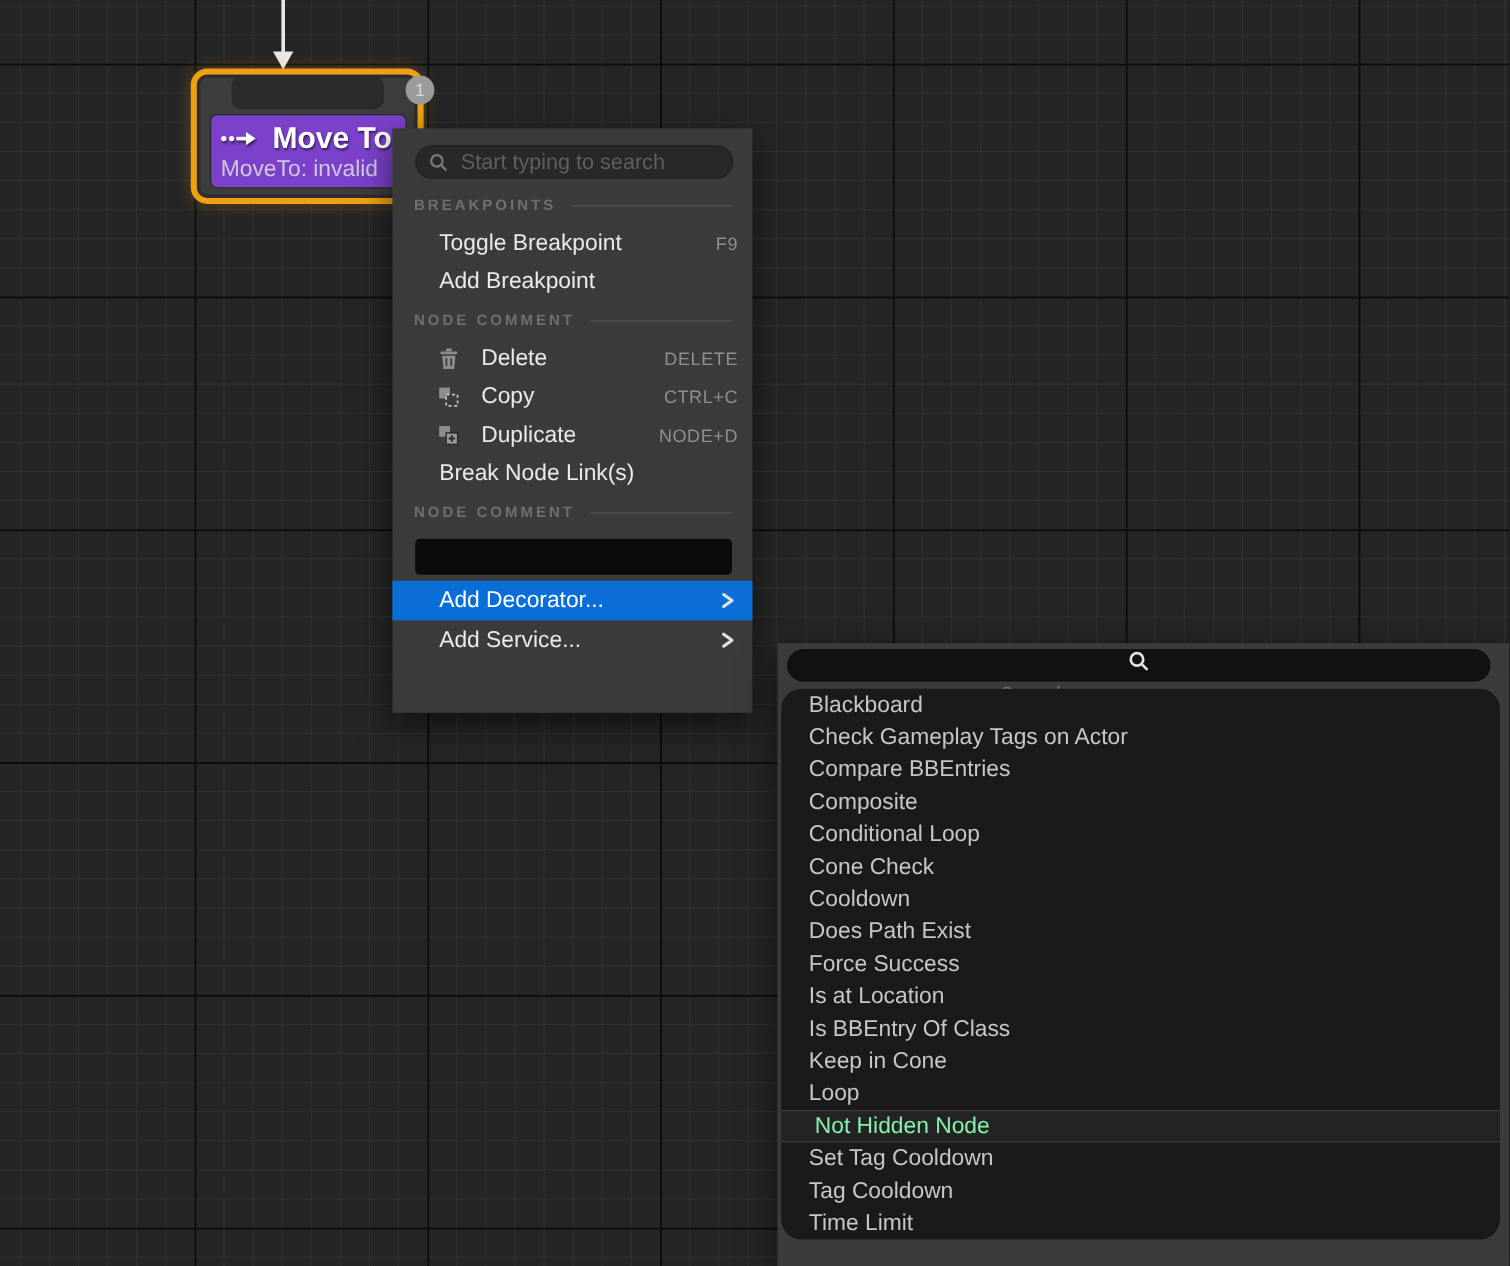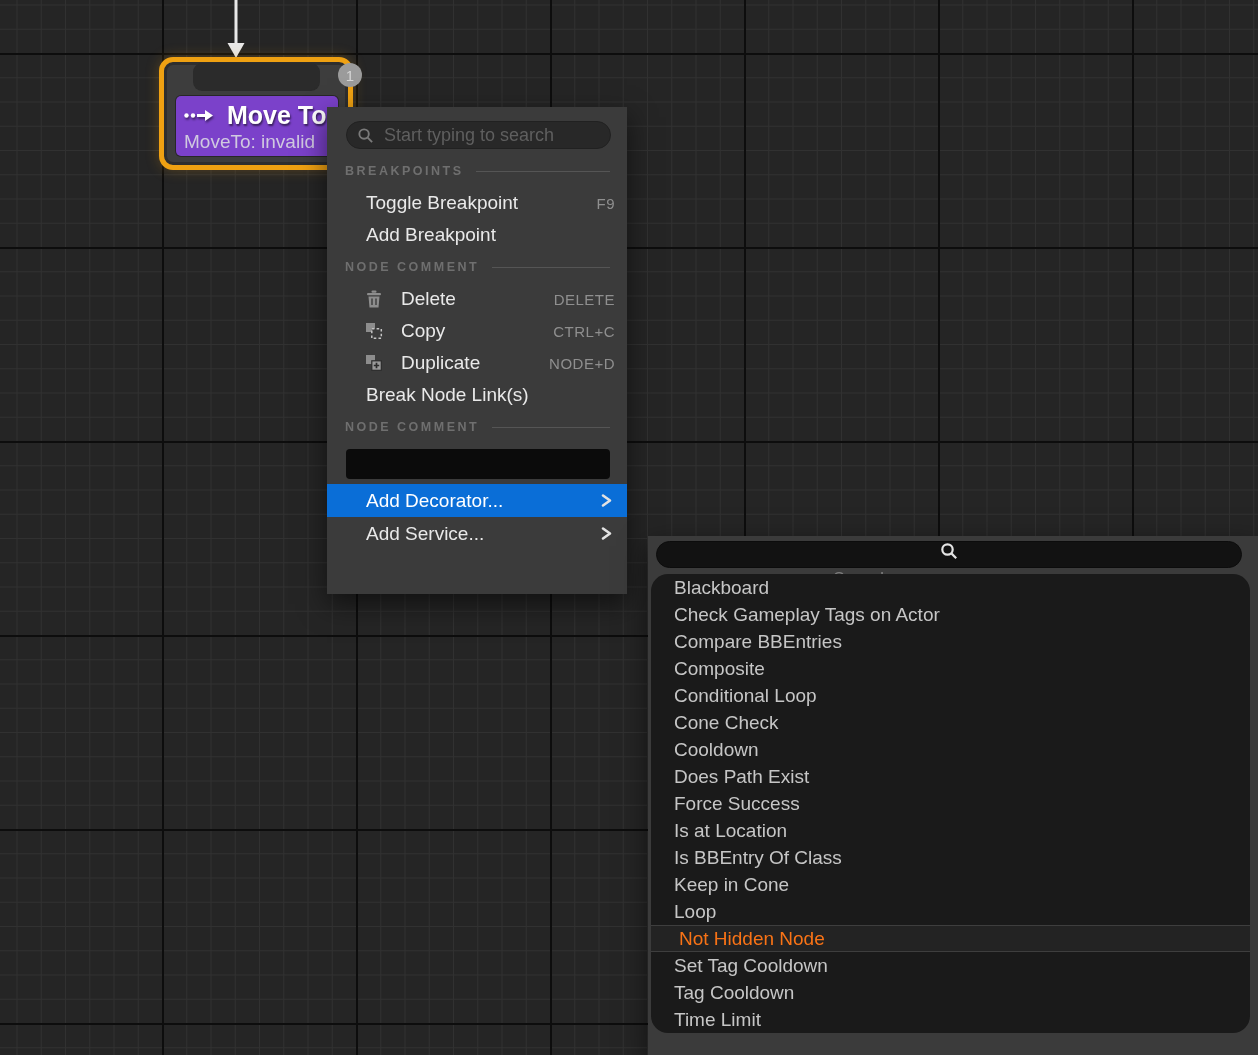--- a/index.html
+++ b/index.html
@@ -81,21 +81,21 @@
   .sub-list{
     position:absolute;left:3px;top:38px;width:599px;height:459px;background:#1a1a1a;
     display:flex;flex-direction:column;border-radius:17px;
   }
   .sub-item{
     height:27px;line-height:27px;padding-left:23px;font-size:19px;color:#c6c6c6;
     box-sizing:border-box;white-space:nowrap;
   }
   .sub-item.highlighted{
     background:#232323;border-top:1px solid #3e3e3e;border-bottom:1px solid #3e3e3e;
-    line-height:25px;color:#f97316;padding-left:28px;
+    line-height:25px;color:#86efac;padding-left:28px;
   }
 </style>
 </head>
 <body>
 
 <div id="canvas">
 
   <svg id="exec-arrow" width="20" height="58">
     <line x1="10" y1="0" x2="10" y2="45" stroke="#e8e8e8" stroke-width="3"></line>
     <path d="M1.5 43 L18.5 43 L10 58 Z" fill="#e8e8e8"></path>

